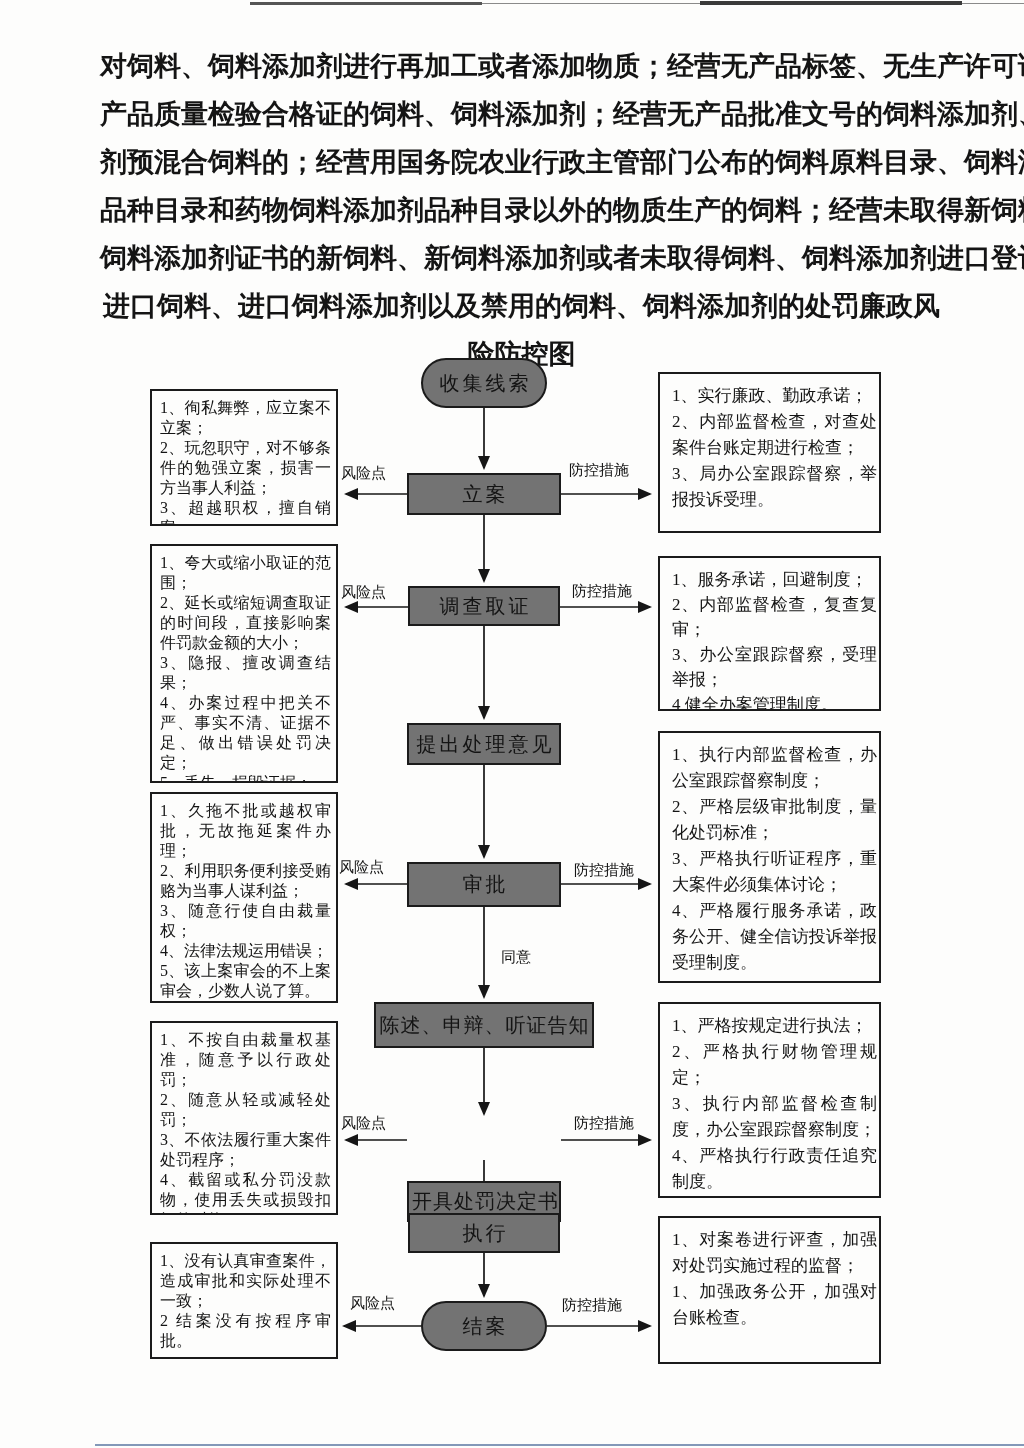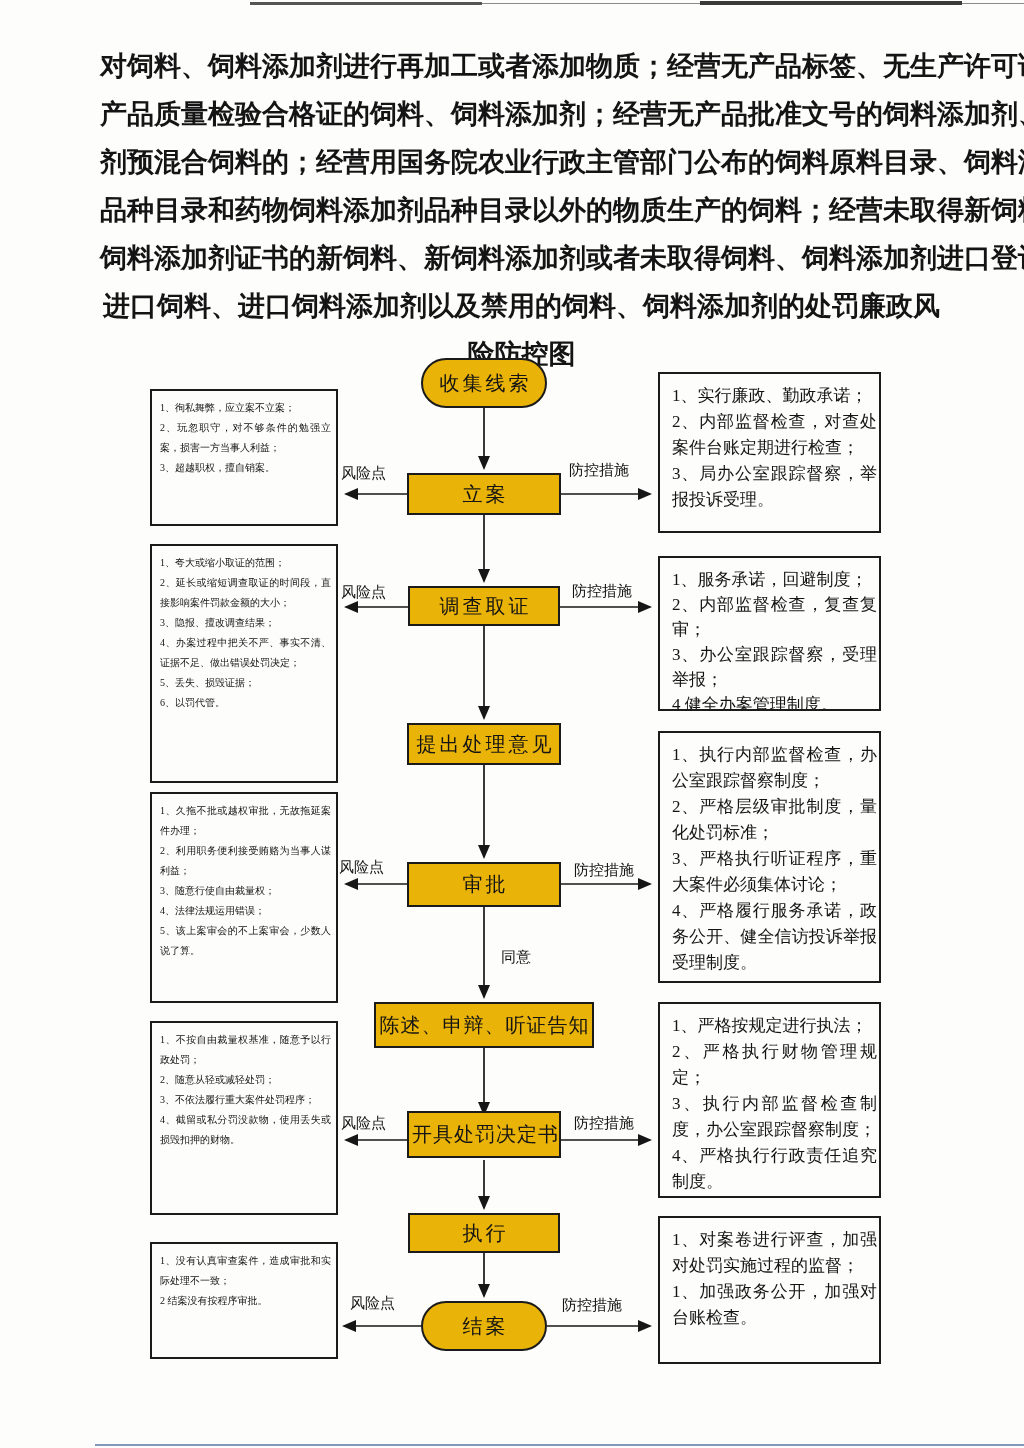--- a/index.html
+++ b/index.html
@@ -13,29 +13,29 @@
   .scan-top-3{position:absolute;left:250px;top:2px;width:232px;height:3px;background:#555;}
   .scan-bottom{position:absolute;left:95px;top:1444px;width:929px;height:2px;background:#6d86ab;opacity:.85;}
 
   
   .title-block{position:absolute;left:100px;top:42px;width:843px;}
   .title-line{font-weight:bold;font-size:27px;height:48px;line-height:48px;white-space:nowrap;}
   .title-line.justify{text-align:justify;text-align-last:justify;}
   .title-line.center{text-align:center;white-space:normal;}
 
   
-  .node{position:absolute;border:2px solid #1b1b1b;background:#eab308;display:flex;
+  .node{position:absolute;border:2px solid #1b1b1b;background:#737373;display:flex;
         align-items:center;justify-content:center;font-size:20px;letter-spacing:3px;
         box-sizing:border-box;text-indent:3px;}
   .node.wide{letter-spacing:1px;text-indent:1px;}
   .oval{border-radius:26px;}
 
   
   .sidebox{position:absolute;border:2px solid #1b1b1b;background:#fdfdfc;box-sizing:border-box;overflow:hidden;}
-  .riskbox{padding:7px 5px 4px 8px;font-size:10px;line-height:20px;}
+  .riskbox{padding:7px 5px 4px 8px;font-size:16px;line-height:20px;}
   .ctrlbox{padding:9px 2px 4px 12px;font-size:17px;line-height:26px;}
   .sidebox .li{text-align:justify;}
 
   
   .conn-label{position:absolute;font-size:15px;white-space:nowrap;}
 
   svg.connectors{position:absolute;left:0;top:0;width:1024px;height:1448px;pointer-events:none;}
 </style>
 </head>
 <body>
@@ -86,21 +86,21 @@
       <line x1="547" y1="1326" x2="650" y2="1326" marker-end="url(#arr)"></line>
     </g>
   </svg>
 
   <div class="node oval" style="left:421px;top:358px;width:126px;height:50px;">收集线索</div>
   <div class="node" style="left:407px;top:473px;width:154px;height:42px;">立案</div>
   <div class="node" style="left:408px;top:586px;width:152px;height:40px;">调查取证</div>
   <div class="node" style="left:407px;top:723px;width:154px;height:42px;">提出处理意见</div>
   <div class="node" style="left:407px;top:862px;width:154px;height:45px;">审批</div>
   <div class="node wide" style="left:374px;top:1002px;width:220px;height:46px;">陈述、申辩、听证告知</div>
-  <div class="node" style="left:407px;top:1111px;width:154px;height:47px;letter-spacing:1px;">开具处罚决定书</div>
+  <div class="node" style="left:407px;top:1181px;width:154px;height:41px;letter-spacing:1px;">开具处罚决定书</div>
   <div class="node" style="left:408px;top:1213px;width:152px;height:40px;">执行</div>
   <div class="node oval" style="left:421px;top:1301px;width:126px;height:50px;">结案</div>
 
   <div class="sidebox riskbox" style="left:150px;top:389px;width:188px;height:137px;">
       <div class="li">1、徇私舞弊，应立案不立案；</div>
       <div class="li">2、玩忽职守，对不够条件的勉强立案，损害一方当事人利益；</div>
       <div class="li">3、超越职权，擅自销案。</div>
     </div>
   <div class="sidebox riskbox" style="left:150px;top:544px;width:188px;height:239px;">
       <div class="li">1、夸大或缩小取证的范围；</div>

